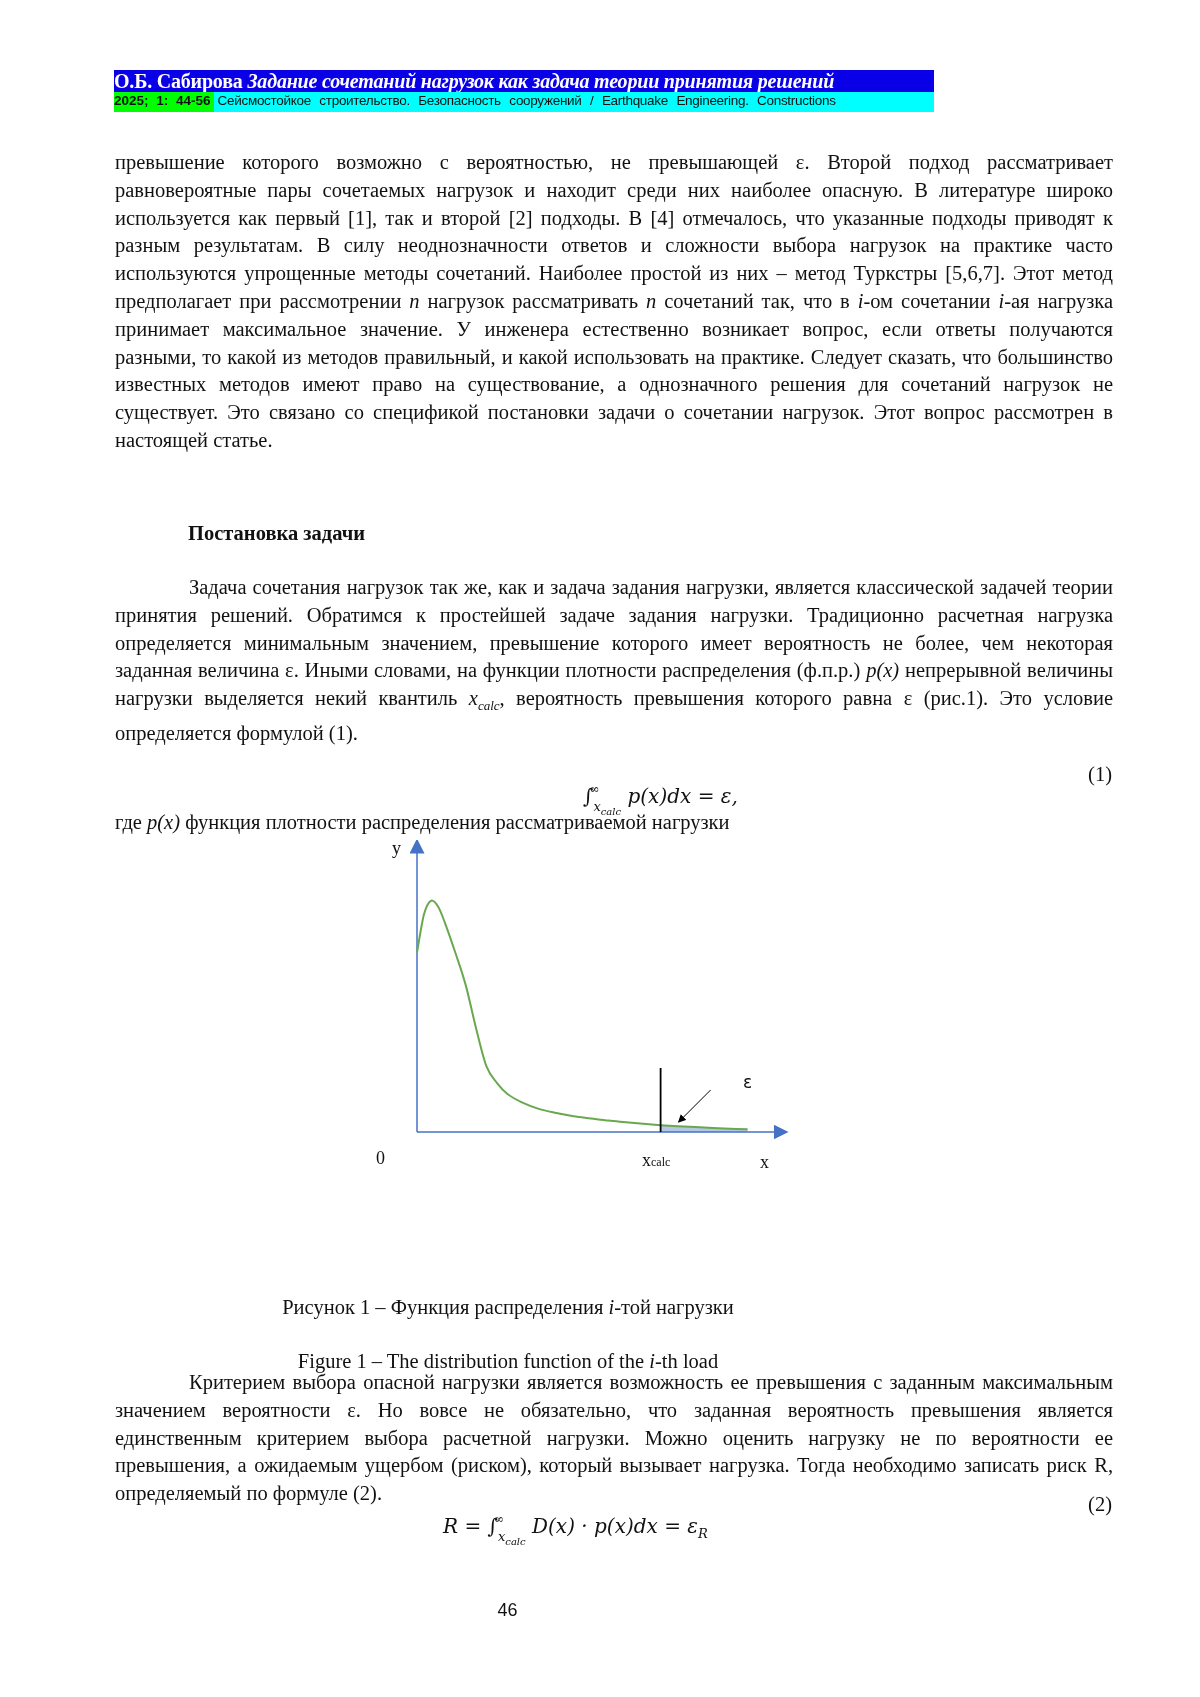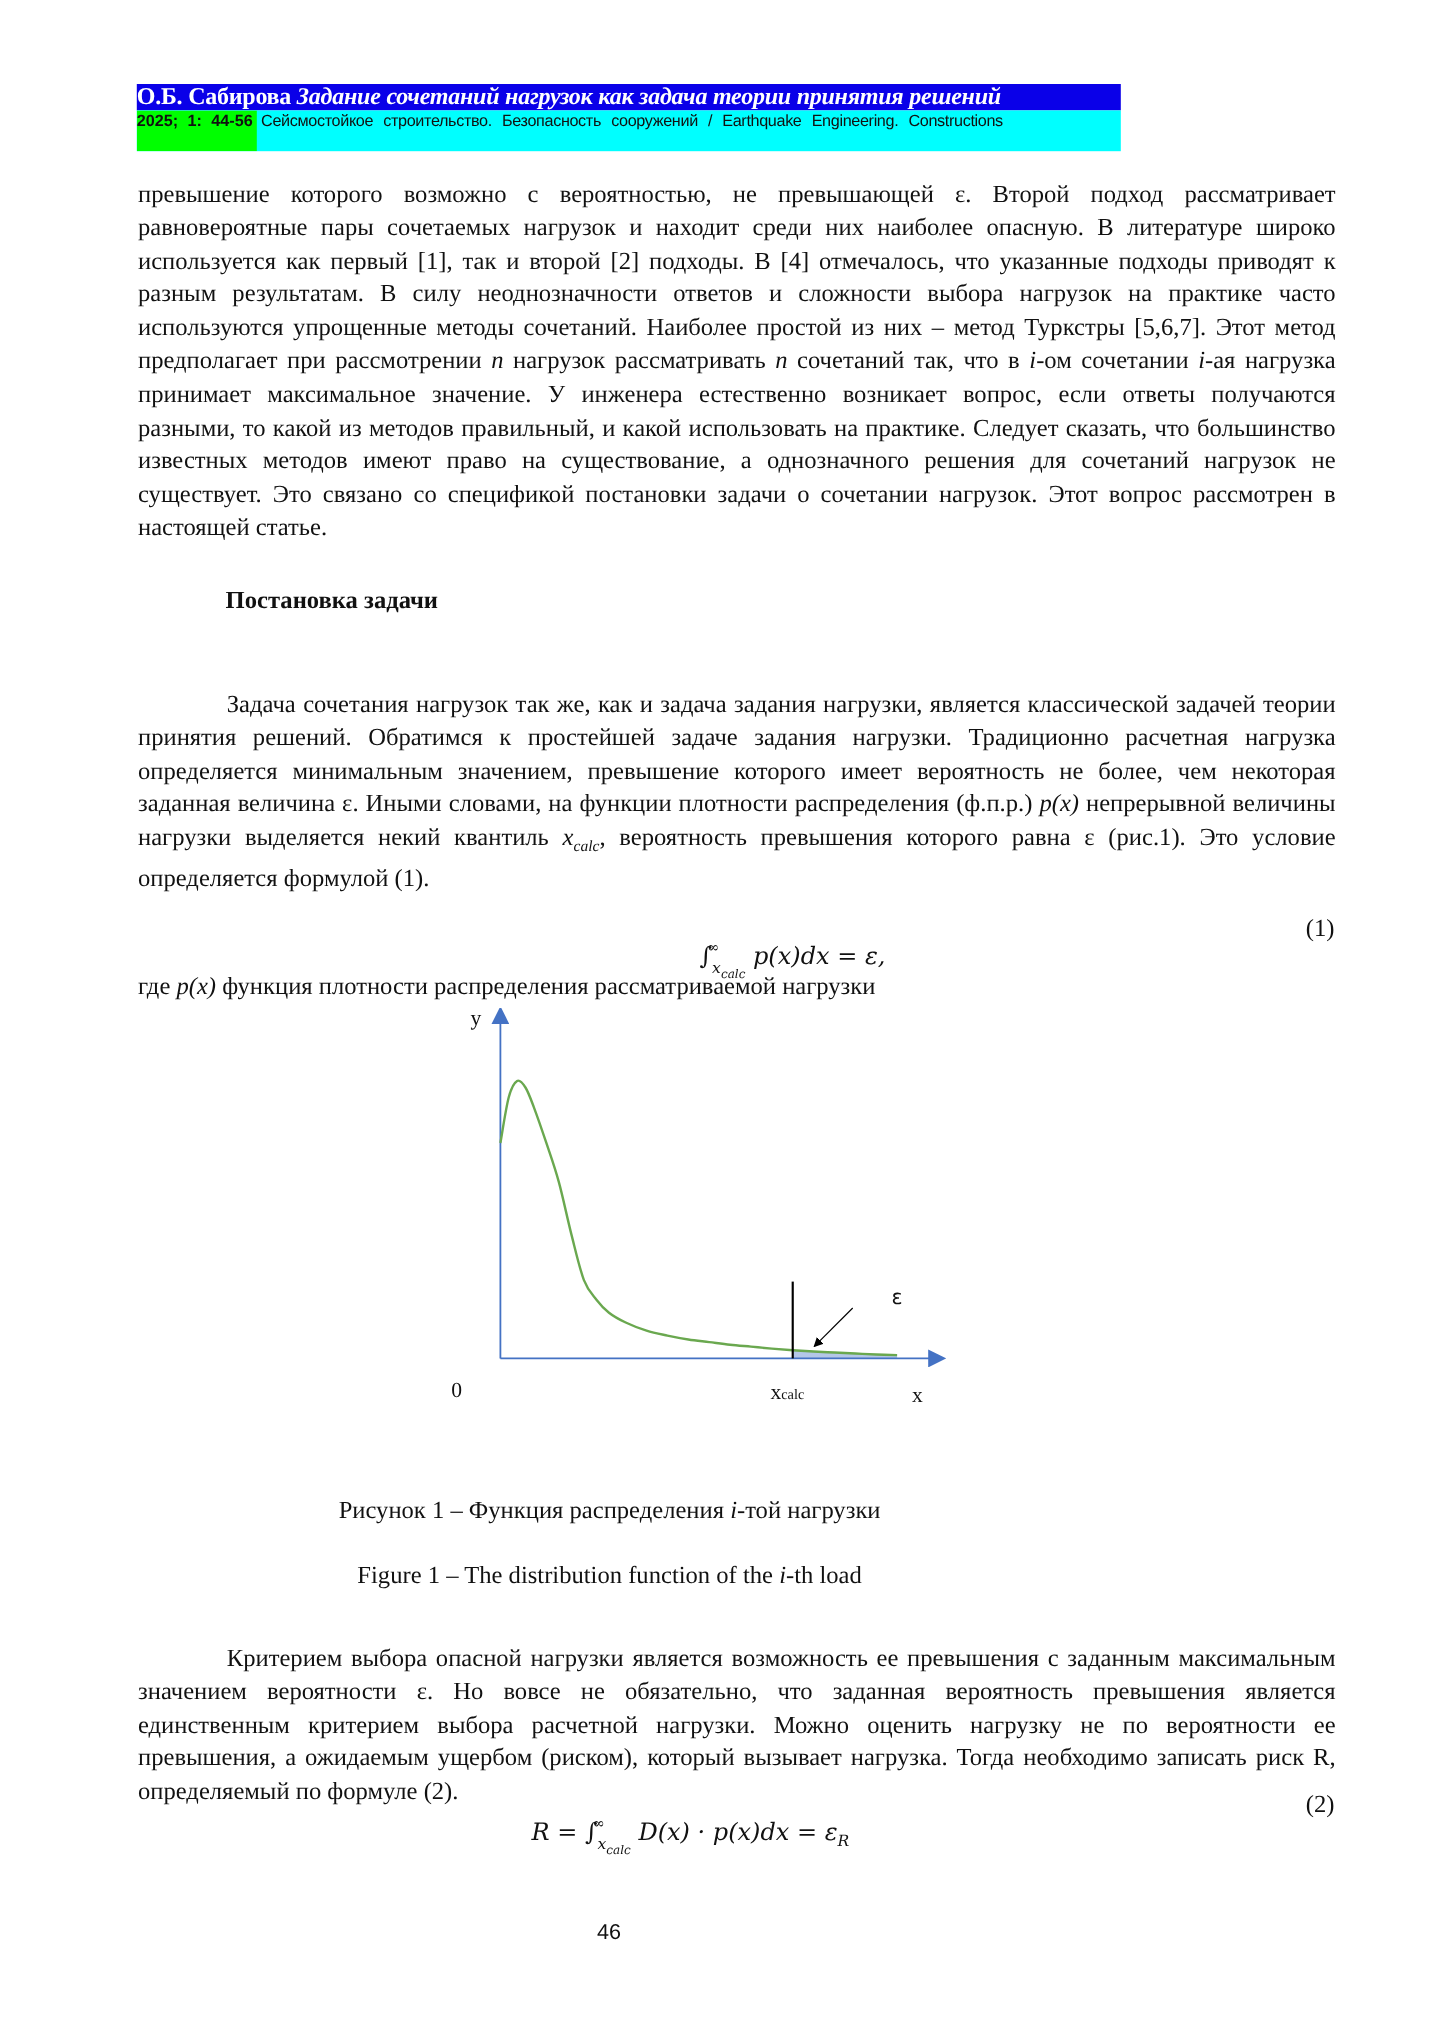--- a/index.html
+++ b/index.html
@@ -3,35 +3,35 @@
 <meta charset="utf-8">
 <style>
   html, body { margin: 0; padding: 0; background: #ffffff; }
   body { width: 1200px; height: 1697px; position: relative; overflow: hidden;
          font-family: "Liberation Serif", "DejaVu Serif", serif; color: #111; }
   .header { position: absolute; left: 114px; top: 70px; width: 820px; }
   .hdr-line1 { background: #0a00e8; color: #ffffff; height: 22px; line-height: 22px;
                font-size: 20px; font-weight: bold; white-space: nowrap; overflow: hidden;
                font-family: "Liberation Serif", serif; letter-spacing: -0.2px; }
   .hdr-line1 .title { font-style: italic; }
-  .hdr-line2 { background: #00ffff; height: 34px; line-height: 18px; font-size: 13.5px;
+  .hdr-line2 { background: #00ffff; height: 20px; line-height: 18px; font-size: 13.5px;
                white-space: nowrap; overflow: hidden; display: flex;
                font-family: "Liberation Sans", sans-serif; }
   .hdr-issue { background: #00ff00; font-weight: bold; padding-right: 3px; word-spacing: 4px; }
   .hdr-journal { padding-left: 4px; word-spacing: 5px; letter-spacing: -0.3px; }
 
   .para { position: absolute; left: 103px; width: 998px; font-size: 20.5px; line-height: 27.8px;
           text-align: justify; margin: 12px; }
   .indent { text-indent: 74px; font-family: Liberation Serif, serif; }
   .heading { position: absolute; left: 188px; font-weight: bold; font-size: 20.5px; }
   .formula { position: absolute; font-size: 20px; font-style: italic; font-family: "DejaVu Serif", serif; margin-top: 24px; }
   .formula .sub { font-size: 13px; position: relative; top: 8px; }
   .formula .sup { font-size: 12px; position: relative; top: -10px; margin-left: -4px; }
   .eqnum { position: absolute; right: 88px; font-size: 20.5px; }
-  .caption { position: absolute; left: 0; width: 1016px; text-align: center; font-size: 20.5px; }
+  .caption { position: absolute; left: 0; width: 1016px; text-align: center; font-size: 20.5px; margin-top: 48px; }
   .figure { position: absolute; left: 370px; top: 840px; width: 480px; height: 380px; }
   .fig-label { position: absolute; font-size: 18px; font-family: "Liberation Serif", serif; }
   .page-num { position: absolute; left: 0; width: 1015px; text-align: center; top: 1600px;
               font-size: 18px; font-family: "Liberation Sans", sans-serif; }
   i { font-style: italic; }
 </style>
 </head>
 <body>
 
 <div class="header">
@@ -40,21 +40,21 @@
     <span class="title">Задание сочетаний нагрузок как задача теории принятия решений</span>
   </div>
   <div class="hdr-line2">
     <span class="hdr-issue">2025;  1:  44-56</span>
     <span class="hdr-journal">Сейсмостойкое  строительство.  Безопасность  сооружений  /  Earthquake  Engineering.  Constructions</span>
   </div>
 </div>
 
 <p class="para" style="top:137px;"><span>превышение которого возможно с вероятностью, не превышающей ε. Второй подход рассматривает равновероятные пары сочетаемых нагрузок и находит среди них наиболее опасную. В литературе широко используется как первый [1], так и второй [2] подходы. В [4] отмечалось, что указанные подходы приводят к разным результатам. В силу неоднозначности ответов и сложности выбора нагрузок на практике часто используются упрощенные методы сочетаний. Наиболее простой из них – метод Туркстры [5,6,7]. Этот метод предполагает при рассмотрении </span><i>n</i><span> нагрузок рассматривать </span><i>n</i><span> сочетаний так, что в </span><i>i</i><span>-ом сочетании </span><i>i</i><span>-ая нагрузка принимает максимальное значение. У инженера естественно возникает вопрос, если ответы получаются разными, то какой из методов правильный, и какой использовать на практике. Следует сказать, что большинство известных методов имеют право на существование, а однозначного решения для сочетаний нагрузок не существует. Это связано со спецификой постановки задачи о сочетании нагрузок. Этот вопрос рассмотрен в настоящей статье.</span></p>
 
-<div class="heading" style="top:490px;text-align:right;">Постановка задачи</div>
+<div class="heading" style="top:522px;text-align:right;">Постановка задачи</div>
 
 <p class="para indent" style="top:562px;"><span>Задача сочетания нагрузок так же, как и задача задания нагрузки, является классической задачей теории принятия решений. Обратимся к простейшей задаче задания нагрузки. Традиционно расчетная нагрузка определяется минимальным значением, превышение которого имеет вероятность не более, чем некоторая заданная величина ε. Иными словами, на функции плотности распределения (ф.п.р.) </span><i>p(x)</i><span> непрерывной величины нагрузки выделяется некий квантиль </span><i><span>x</span><sub style="font-size:13px;">calc</sub></i><span>, вероятность превышения которого равна ε (рис.1). Это условие определяется формулой (1).</span></p>
 
 <div class="formula" style="left:583px; top:760px;">
   <span style="font-style:normal;">∫</span><span class="sup">∞</span><span class="sub" style="margin-left:-6px;"><span>x</span><sub style="font-size:10px;">calc</sub></span>
   <span>p(x)dx = ε,</span>
 </div>
 <div class="eqnum" style="top:763px;">(1)</div>
 
 <p class="para" style="top:797px;"><span>где </span><i>p(x)</i><span> функция плотности распределения рассматриваемой нагрузки</span></p>

